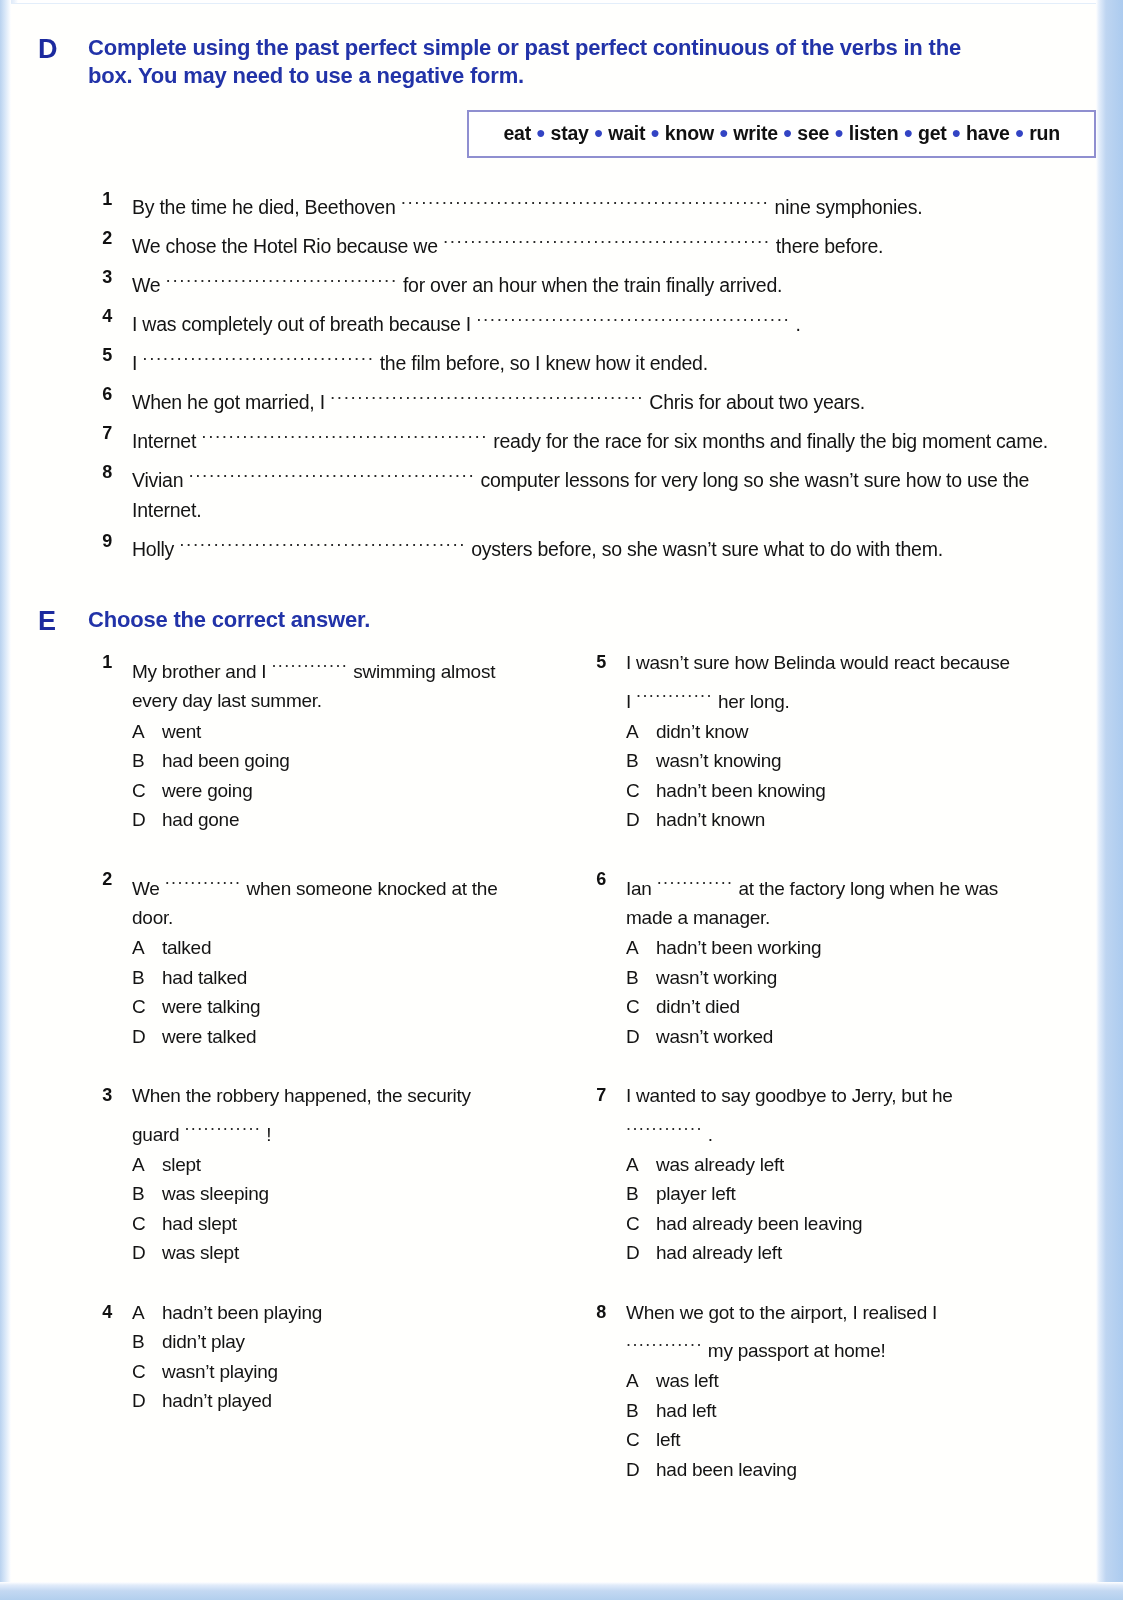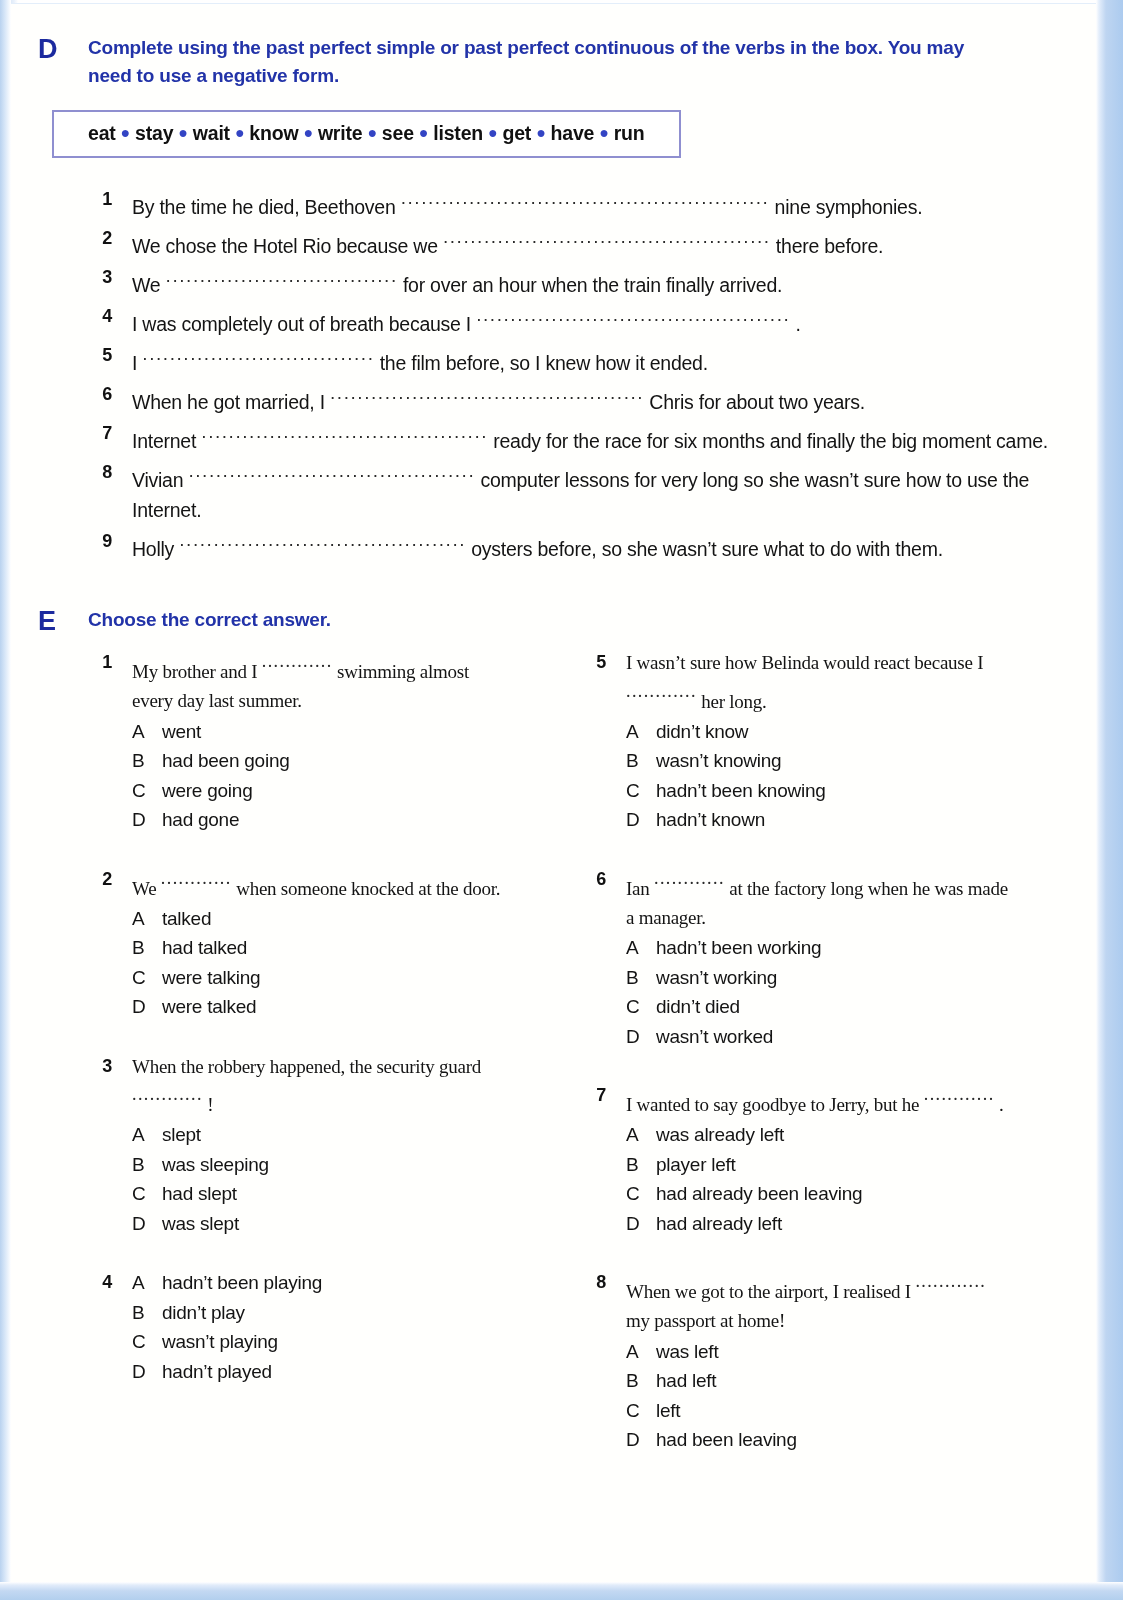--- a/index.html
+++ b/index.html
@@ -52,31 +52,32 @@
   .sec-letter {
     position: absolute;
     left: 28px;
     top: 0;
     font-weight: bold;
     font-size: 27px;
     color: #1c2a9e;
     letter-spacing: -0.5px;
   }
   .sec-title {
-    font-size: 19px;
+    font-size: 22px;
     font-weight: bold;
     color: #2233a8;
     line-height: 28px;
     letter-spacing: -0.2px;
   }
 
   
   .wordbank-wrap {
     margin-top: 20px;
     padding-left: 42px;
+    text-align: right;
   }
   .wordbank {
     display: inline-block;
     border: 2px solid #8f8fd0;
     background: #fff;
     padding: 10px 34px 11px 34px;
     font-size: 19.5px;
     font-weight: bold;
     color: #111;
     letter-spacing: -0.2px;
@@ -144,21 +145,21 @@
   .mc-q .num {
     position: absolute;
     left: 76px;
     width: 26px;
     text-align: right;
     font-weight: bold;
     font-size: 18px;
     color: #111;
   }
   .mc-col.right .mc-q .num { left: 70px; }
-  .mc-stem { margin-bottom: 1px; font-family: Liberation Serif, serif; }
+  .mc-stem { margin-bottom: 1px; }
   .opt {
     position: relative;
     padding-left: 30px;
     line-height: 29.5px;
   }
   .opt .letter {
     position: absolute;
     left: 0;
     color: #141414;
   }

